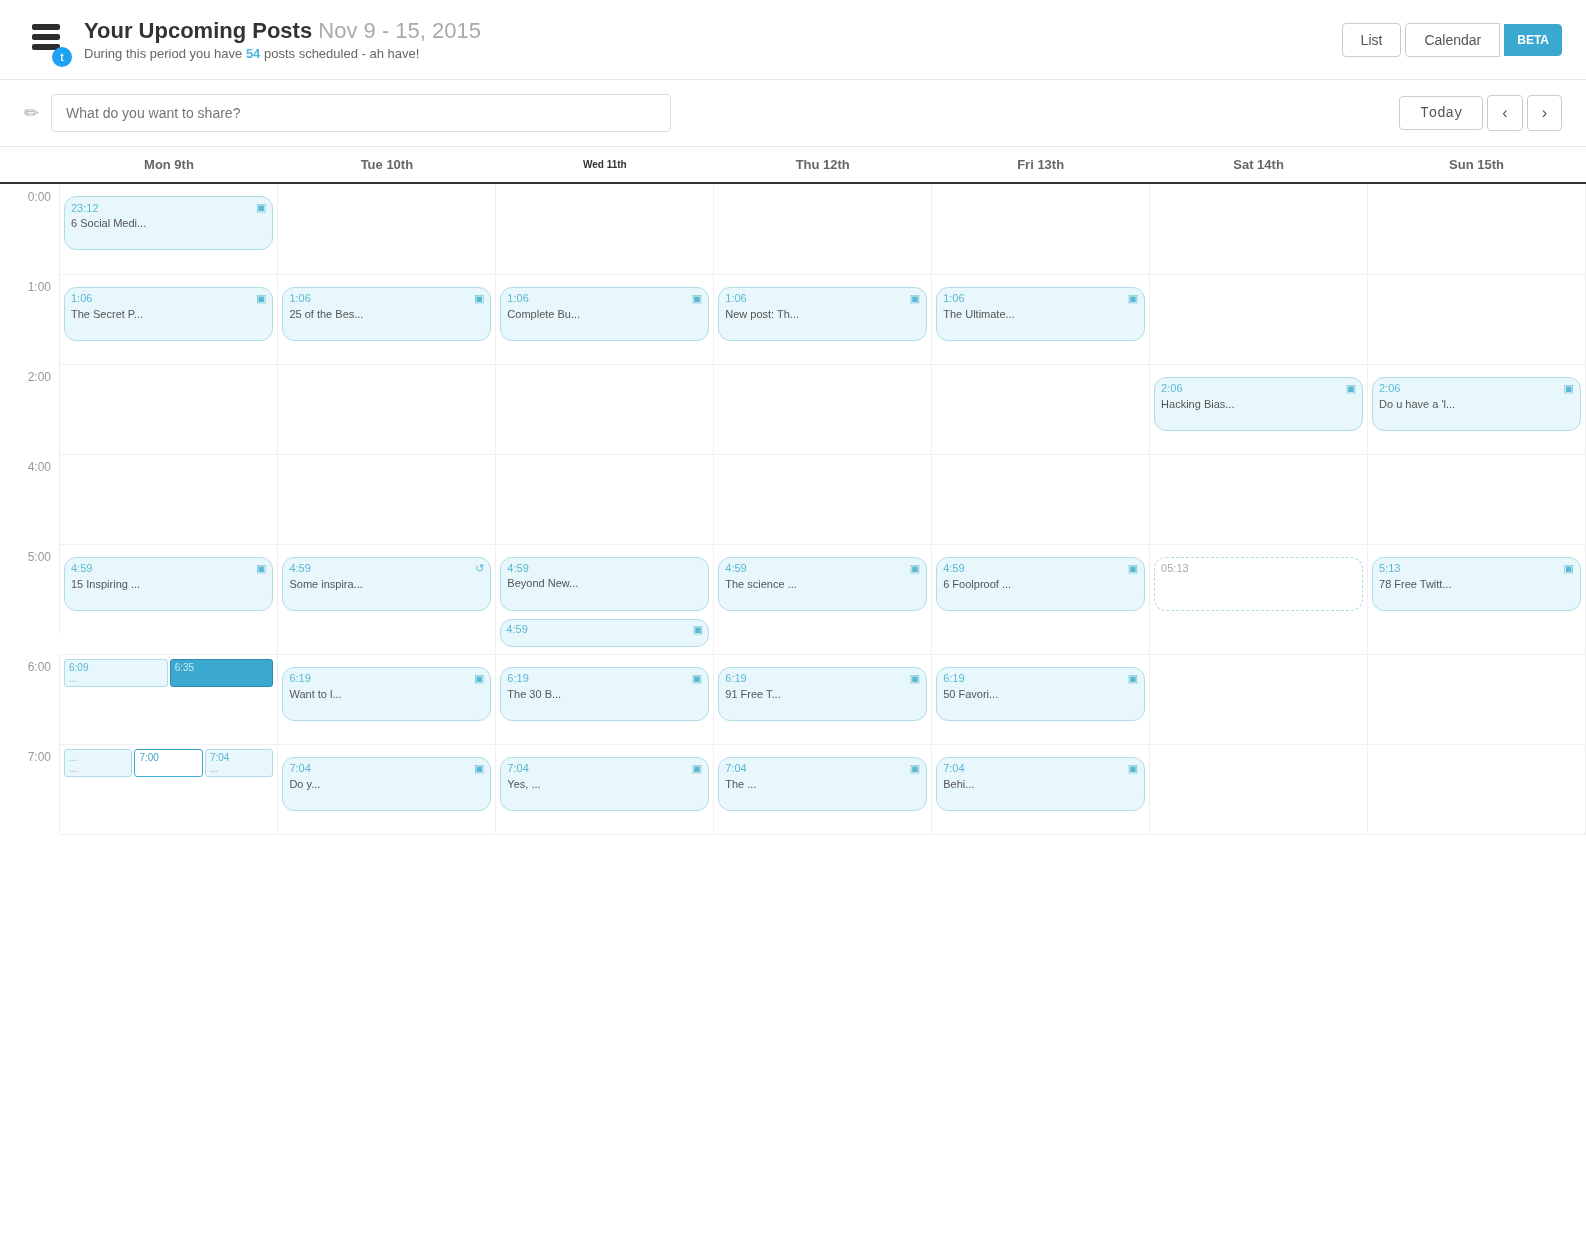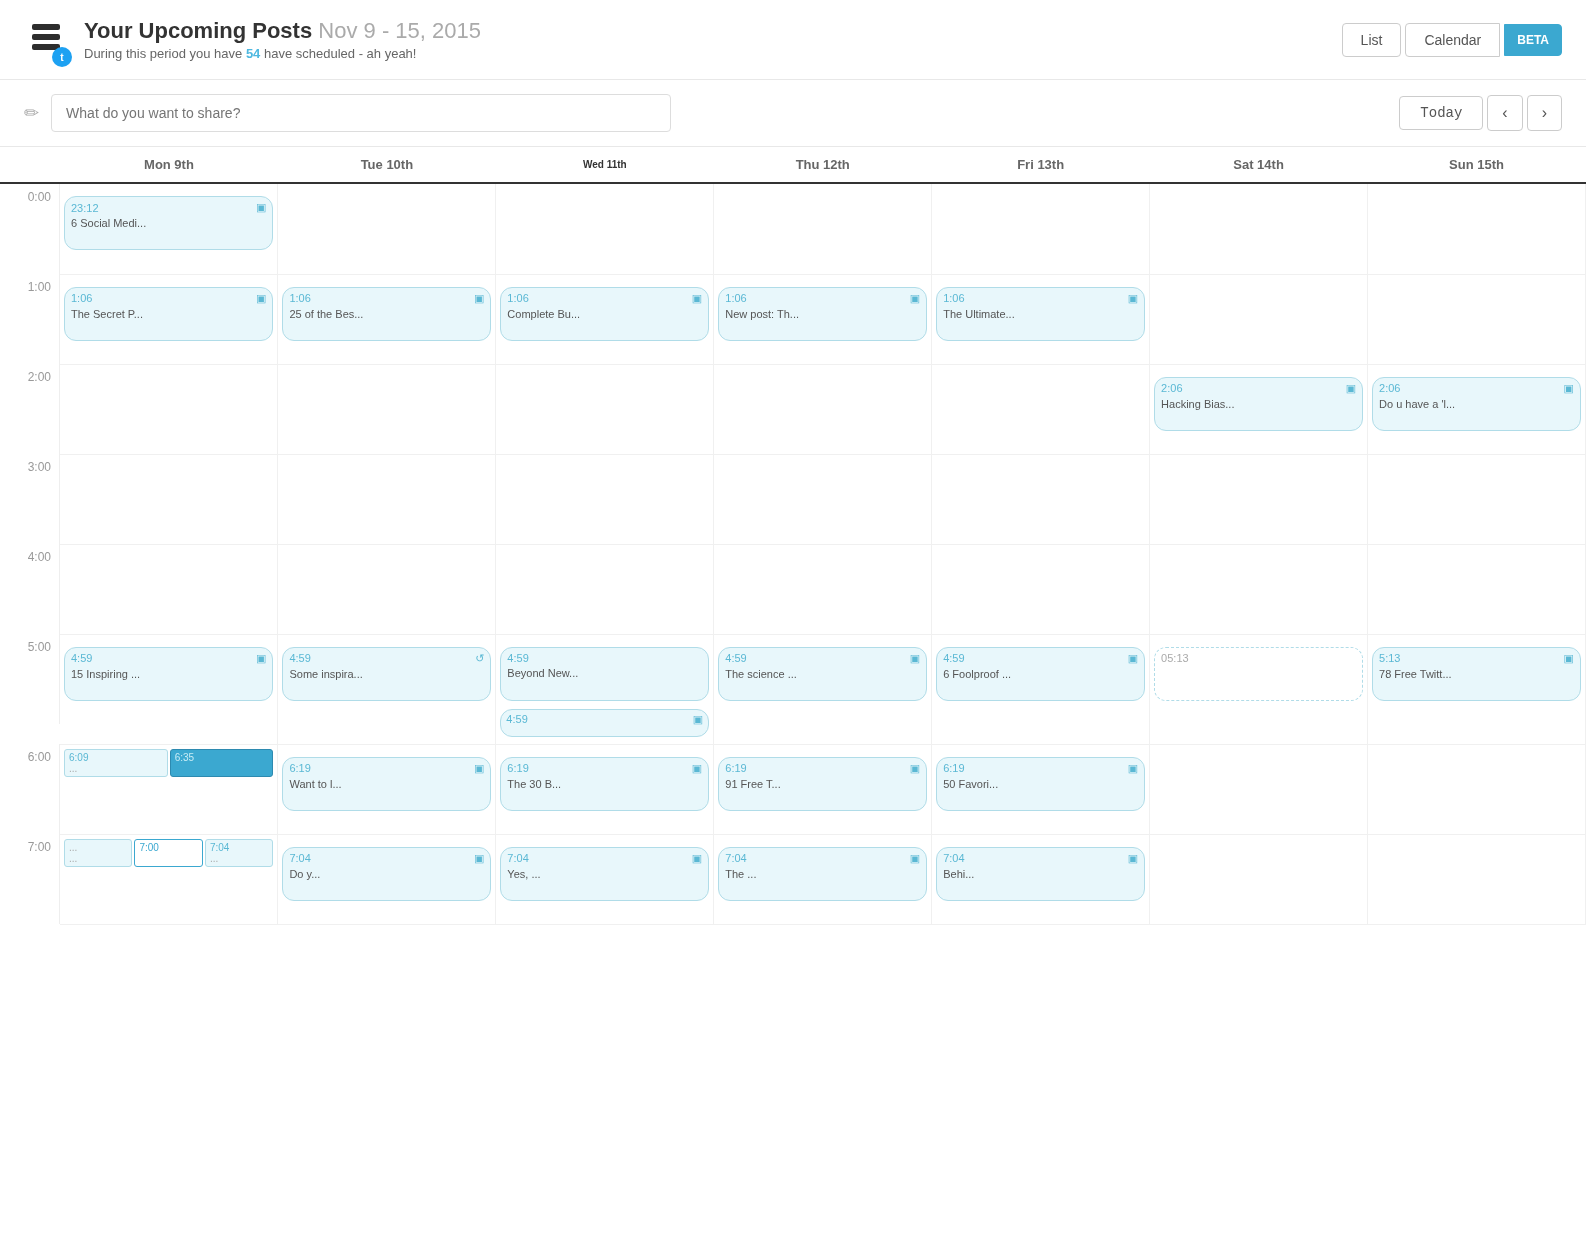--- a/index.html
+++ b/index.html
@@ -58,21 +58,21 @@
         <rect x="8" y="28" width="28" height="6" rx="2" fill="#2d2d2d"></rect>
       </svg>
       <div class="twitter-badge">t</div>
     </div>
     <div class="header-title">
       <h1>
         <span>Your Upcoming Posts</span>
         <span class="date-range">Nov 9 - 15, 2015</span>
       </h1>
       <p>
-        <span>During this period you have </span><span class="count">54</span><span> have scheduled - ah yeah!</span>
+        <span>During this period you have </span><span class="count">54</span><span> posts scheduled - ah have!</span>
       </p>
     </div>
     <div class="header-nav">
       <button class="btn-list">List</button>
       <button class="btn-calendar">Calendar</button>
       <button class="btn-beta">BETA</button>
     </div>
   </div>
 
   <div class="toolbar">
@@ -191,30 +191,20 @@
             <div class="post-card">
               <div class="post-card-time">
                   <span>2:06</span>
                   <span class="img-icon">▣</span>
                 </div>
               <div class="post-card-title">Do u have a 'l...</div>
             </div>
           </td>
         </tr>
 
-        <tr>
-          <td class="time-label">3:00</td>
-          <td class="day-cell"></td>
-          <td class="day-cell"></td>
-          <td class="day-cell"></td>
-          <td class="day-cell"></td>
-          <td class="day-cell"></td>
-          <td class="day-cell"></td>
-          <td class="day-cell"></td>
-        </tr>
 
         <tr>
           <td class="time-label">4:00</td>
           <td class="day-cell"></td>
           <td class="day-cell"></td>
           <td class="day-cell"></td>
           <td class="day-cell"></td>
           <td class="day-cell"></td>
           <td class="day-cell"></td>
           <td class="day-cell"></td>

